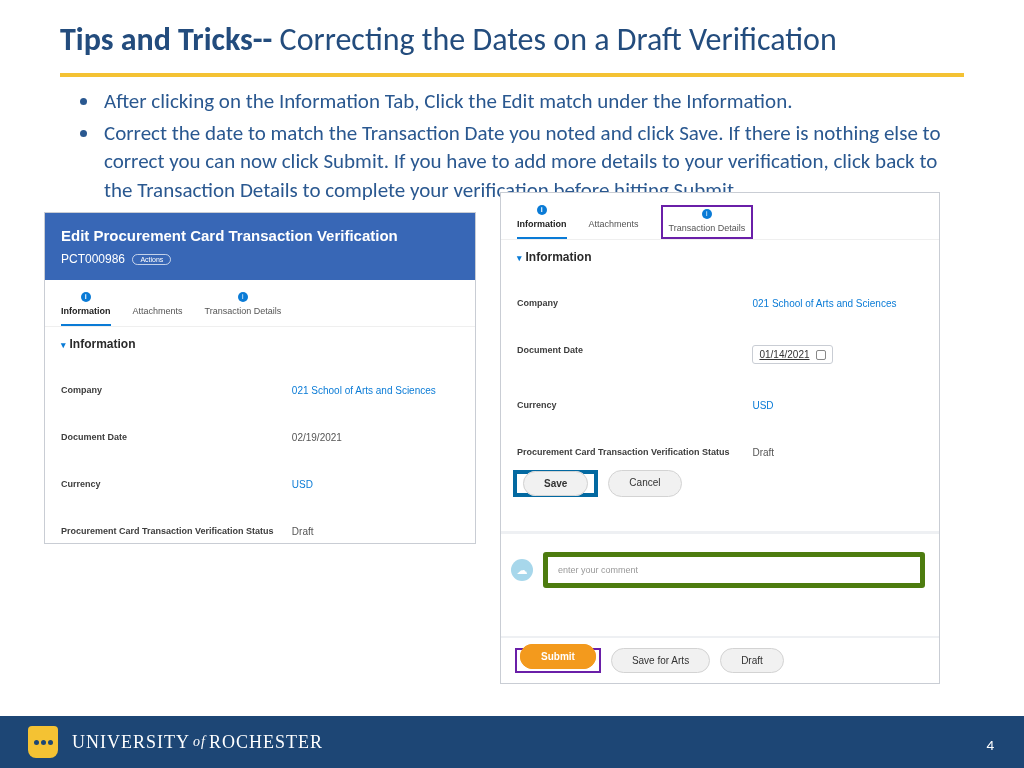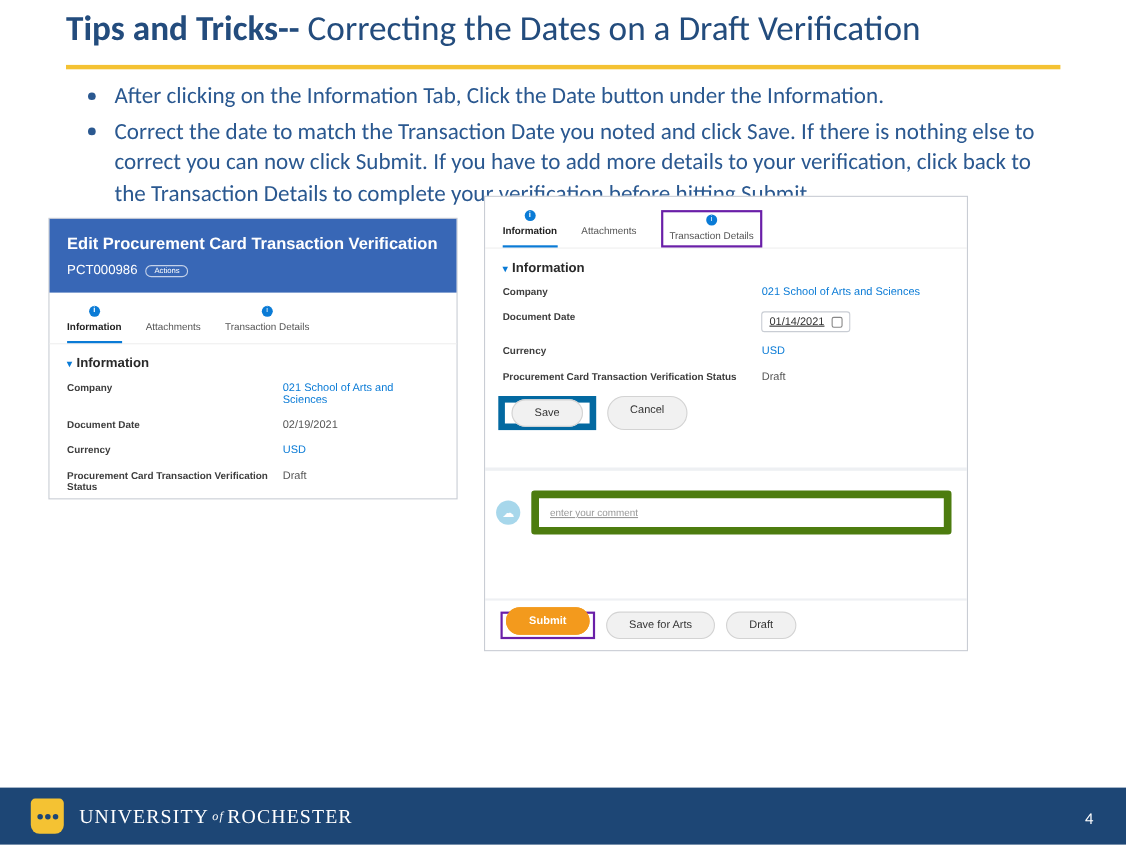--- a/index.html
+++ b/index.html
@@ -6,21 +6,21 @@
   body {
     margin: 0;
     width: 1024px;
     height: 768px;
     font-family: Calibri, Arial, sans-serif;
     background: #fff;
     position: relative;
     overflow: hidden;
   }
   .slide-title {
-    padding: 8px 60px 6px 60px;
+    padding: 22px 60px 6px 60px;
     color: #234c7d;
     font-size: 32px;
     line-height: 1.15;
   }
   .slide-title .bold { font-weight: 800; }
   .slide-title .light { font-weight: 500; }
   .yellow-rule {
     margin: 8px 60px 10px 60px;
     height: 4px;
     background: #f4c233;
@@ -39,21 +39,21 @@
     gap: 24px;
     padding: 0 44px 0 44px;
     align-items: flex-start;
   }
   .panel {
     border: 1px solid #c9cdd4;
     background: #fff;
     font-family: Arial, sans-serif;
     font-size: 10px;
   }
-  .panel-left { width: 372px; }
+  .panel-left { width: 432px; }
   .panel-right { width: 440px; margin-top: -20px; }
   .panel-header {
     background: #3867b6;
     color: #fff;
     padding: 14px 16px 14px 16px;
   }
   .panel-header .ph-title { font-size: 15px; font-weight: 700; }
   .panel-header .ph-sub { font-size: 12px; margin-top: 8px; }
   .actions-chip {
     display: inline-block;
@@ -101,20 +101,21 @@
   }
   .section-hdr .chev {
     display: inline-block;
     color: #0a7bd6;
     margin-right: 4px;
     font-size: 9px;
   }
   .kv {
     display: flex;
     padding: 6px 16px 6px 16px;
+    margin-top: 24px;
   }
   .kv .k {
     flex: 0 0 58%;
     color: #3d3d3d;
     font-weight: 600;
     font-size: 9px;
   }
   .kv .v {
     color: #0a7bd6;
     font-size: 10px;
@@ -148,52 +149,51 @@
     padding: 6px 20px;
     font-size: 10px;
     color: #333;
   }
   .pill-btn.primary {
     background: #f39a1d;
     color: #fff;
     border-color: #f39a1d;
     font-weight: 600;
   }
-  .red-box { border: 6px solid #0369a1; padding: 4px 6px; display: inline-block; }
+  .red-box { border: 4px solid #0369a1; padding: 4px 6px; display: inline-block; font-weight: bold; }
   .purple-box2 { border: 2px solid #6a1fa8; display: inline-block; padding: 1px 3px; }
   .comment-row {
     display: flex;
     align-items: center;
     gap: 10px;
     padding: 18px 14px 18px 10px;
     border-top: 3px solid #eef0f3;
     margin-top: 20px;
   }
   .avatar {
     width: 22px; height: 22px;
     border-radius: 50%;
     background: #a7d7eb;
     display: flex; align-items: center; justify-content: center;
     color: #fff; font-size: 11px;
   }
   .comment-input {
     flex: 1;
-    border: 7px solid #4d7c0f;
+    border: 5px solid #4d7c0f;
     border-radius: 3px;
     padding: 8px 10px;
     color: #999;
     font-size: 9px;
-    text-decoration: underline;
   }
   .bottom-bar {
     display: flex;
     gap: 10px;
     padding: 10px 14px 10px 14px;
     border-top: 2px solid #eef0f3;
-    margin-top: 40px;
+    margin-top: 30px;
   }
   .footer {
     position: absolute;
     left: 0; right: 0; bottom: 0;
     height: 52px;
     background: #1d4675;
     color: #fff;
     display: flex;
     align-items: center;
     padding: 0 28px;
@@ -205,39 +205,39 @@
     background: #f4c233;
     border-radius: 4px 4px 8px 8px;
     margin-right: 14px;
     display: flex; align-items: center; justify-content: center;
   }
   .shield .dots {
     display: flex; gap: 2px;
   }
   .shield .dots span { width:5px;height:5px;border-radius:50%;background:#1d4675; }
   .footer .uni { font-size: 18px; }
-  .footer .of { font-style: italic; font-size: 11px; margin: 2px 3px; text-align: right; }
+  .footer .of { font-style: italic; font-size: 14px; margin: 2px 3px; text-align: right; }
   .slide-num {
     position: absolute;
     right: 30px; bottom: 14px;
     color: #fff;
     font-size: 15px;
     font-family: Calibri, Arial, sans-serif;
   }
 </style>
 </head>
 <body>
 
 <div class="slide-title">
   <span class="bold">Tips and Tricks--</span><span class="light"> Correcting the Dates on a Draft Verification</span>
 </div>
 <div class="yellow-rule"></div>
 
 <ul class="bullets">
-  <li>After clicking on the Information Tab, Click the Date button under the Information.</li>
+  <li>After clicking on the Information Tab, Click the Edit match under the Information.</li>
   <li>Correct the date to match the Transaction Date you noted and click Save.  If there is nothing else to correct you can now click Submit.  If you have to add more details to your verification, click back to the Transaction Details to complete your verification before hitting Submit.</li>
 </ul>
 
 <div class="panels">
 
   <div class="panel panel-left">
     <div class="panel-header">
       <div class="ph-title">Edit Procurement Card Transaction Verification</div>
       <div class="ph-sub">
         <span>PCT000986</span>

